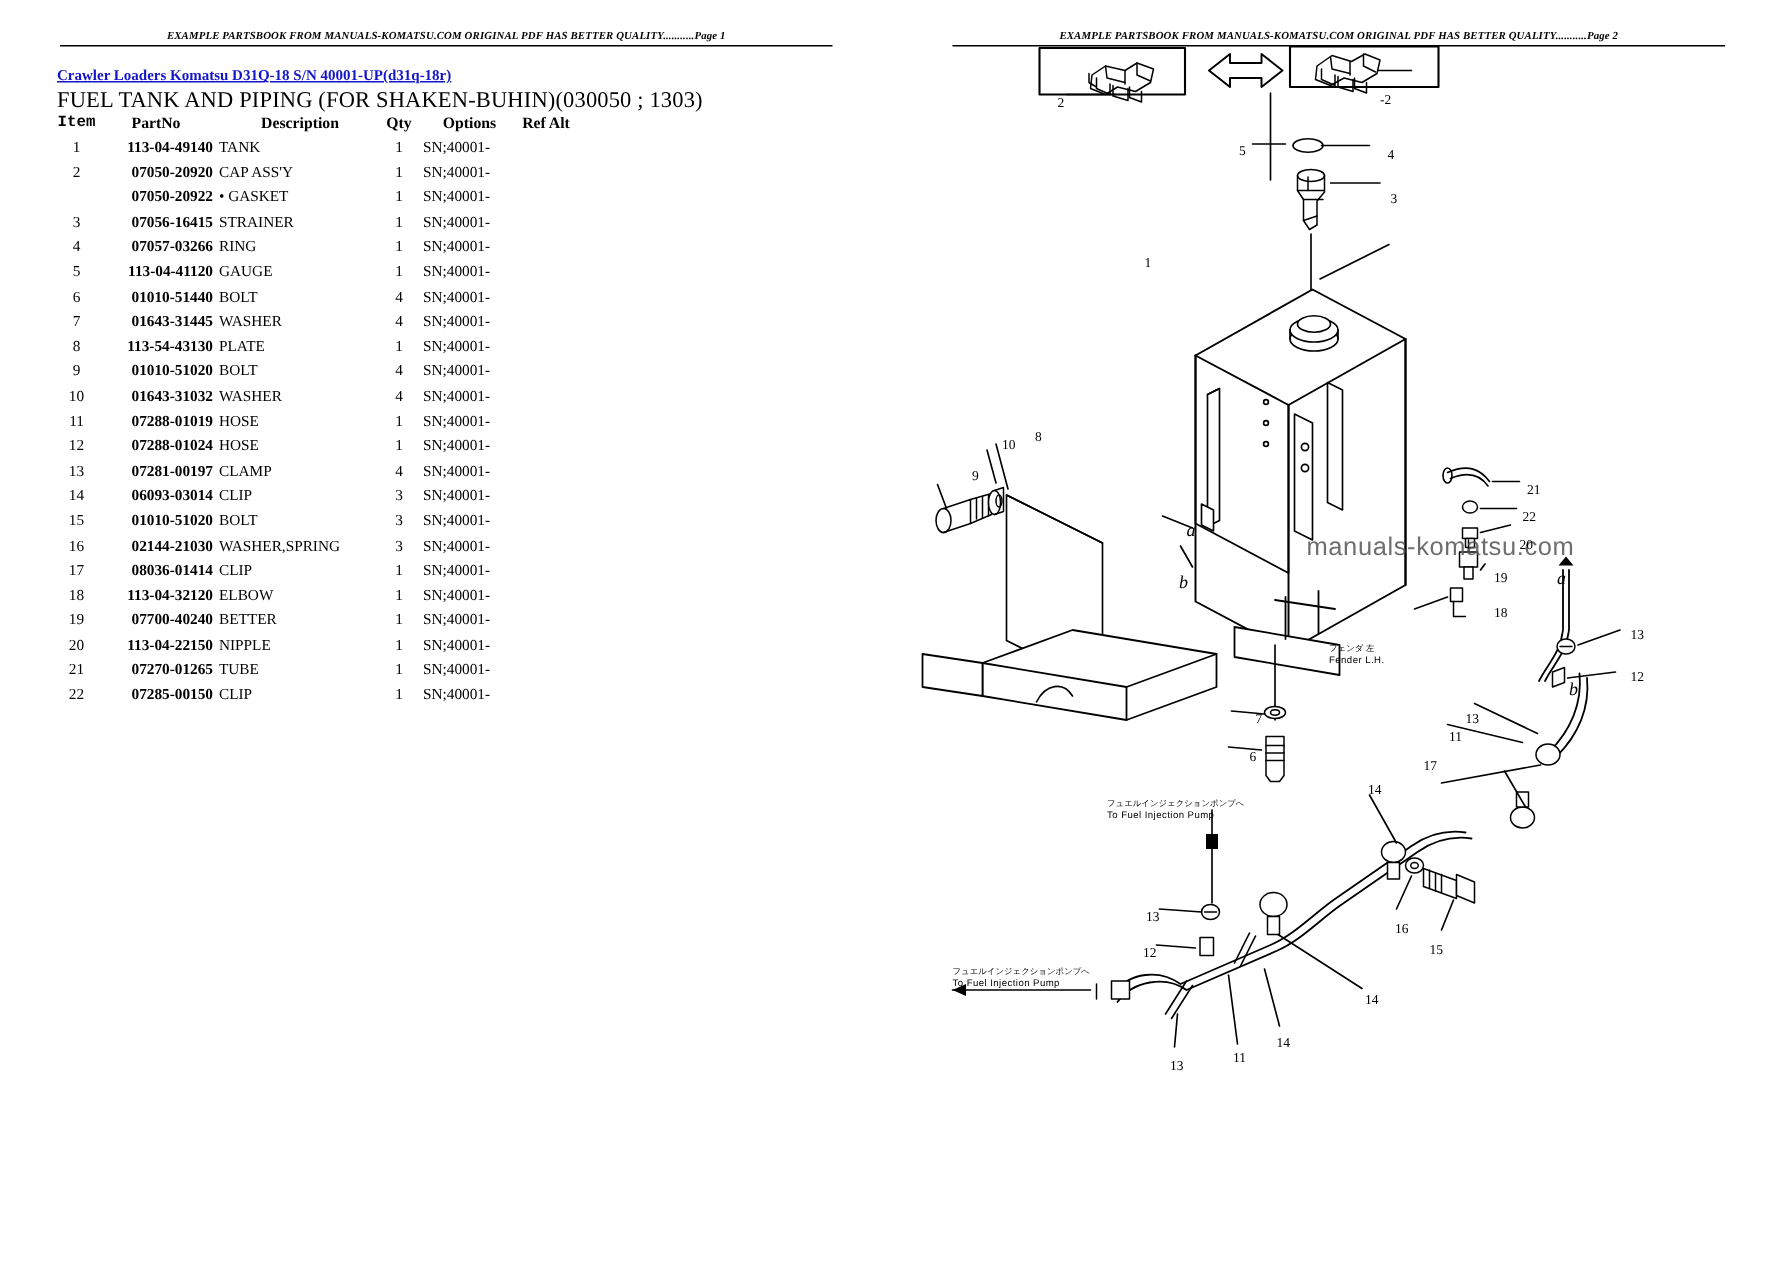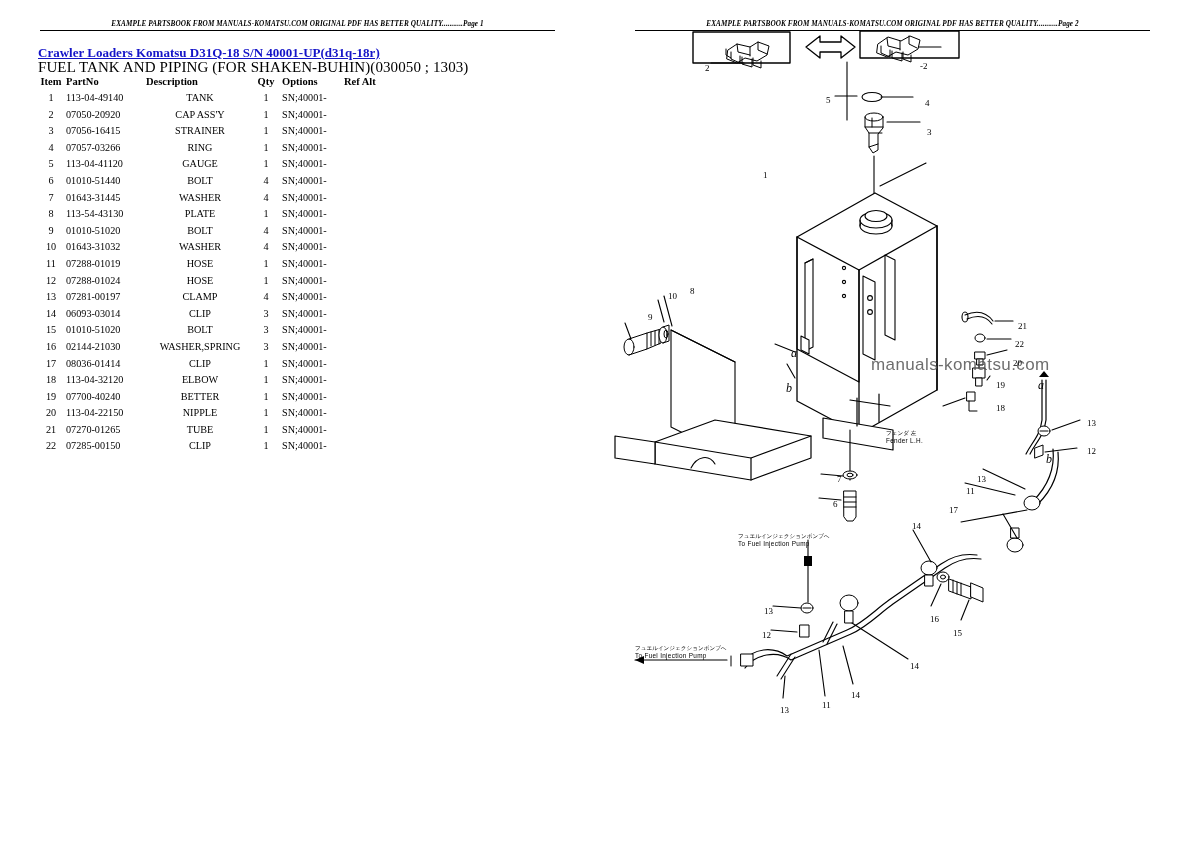--- a/index.html
+++ b/index.html
@@ -46,21 +46,21 @@
   .page-header .hdr-rule {
     border-bottom: 1px solid #000;
     margin-top: 1px;
   }
 
   
   .title-link {
     position: absolute;
     left: 38px;
     top: 45px;
-    font-size: 13px;
+    font-size: 10px;
     font-weight: bold;
     color: #1414c8;
     text-decoration: underline;
     white-space: nowrap;
     cursor: pointer;
   }
   .subtitle {
     position: absolute;
     left: 38px;
     top: 59px;
@@ -73,38 +73,38 @@
   .parts-table {
     position: absolute;
     left: 38px;
     top: 76px;
     border-collapse: collapse;
     font-size: 10px;
   }
   .parts-table th {
     font-weight: bold;
     font-size: 10.5px;
-    text-align: left;
+    text-align: center;
     padding: 0 0 3px 0;
     white-space: nowrap;
   }
   .parts-table td {
     padding: 0;
     height: 16.6px;
     line-height: 16.6px;
     white-space: nowrap;
     font-size: 10.2px;
   }
   .c-item   { width: 26px; text-align: center; }
-  .c-part   { width: 76px; text-align: left; padding-left: 2px !important; }
-  .c-desc   { width: 108px; text-align: center; padding-left: 4px !important; }
+  .c-part   { width: 76px; text-align: right; padding-left: 2px !important; font-weight: bold; }
+  .c-desc   { width: 108px; text-align: left; padding-left: 4px !important; }
   .c-qty    { width: 24px; text-align: center; }
   .c-opt    { width: 62px; text-align: left; padding-left: 4px !important; }
   .c-ref    { width: 40px; text-align: left; }
-  th.c-item { text-align: center; }
+  th.c-item { text-align: center; font-family: Liberation Mono, monospace; }
   th.c-qty  { text-align: center; }
 
   
   #diagram {
     position: absolute;
     left: 0;
     top: 0;
     width: 595px;
     height: 842px;
   }
@@ -171,20 +171,28 @@
           <td class="c-part">113-04-49140</td>
           <td class="c-desc">TANK</td>
           <td class="c-qty">1</td>
           <td class="c-opt">SN;40001-</td>
           <td class="c-ref"></td>
         </tr>
         <tr>
           <td class="c-item">2</td>
           <td class="c-part">07050-20920</td>
           <td class="c-desc">CAP ASS'Y</td>
+          <td class="c-qty">1</td>
+          <td class="c-opt">SN;40001-</td>
+          <td class="c-ref"></td>
+        </tr>
+        <tr>
+          <td class="c-item"></td>
+          <td class="c-part">07050-20922</td>
+          <td class="c-desc">• GASKET</td>
           <td class="c-qty">1</td>
           <td class="c-opt">SN;40001-</td>
           <td class="c-ref"></td>
         </tr>
         <tr>
           <td class="c-item">3</td>
           <td class="c-part">07056-16415</td>
           <td class="c-desc">STRAINER</td>
           <td class="c-qty">1</td>
           <td class="c-opt">SN;40001-</td>

